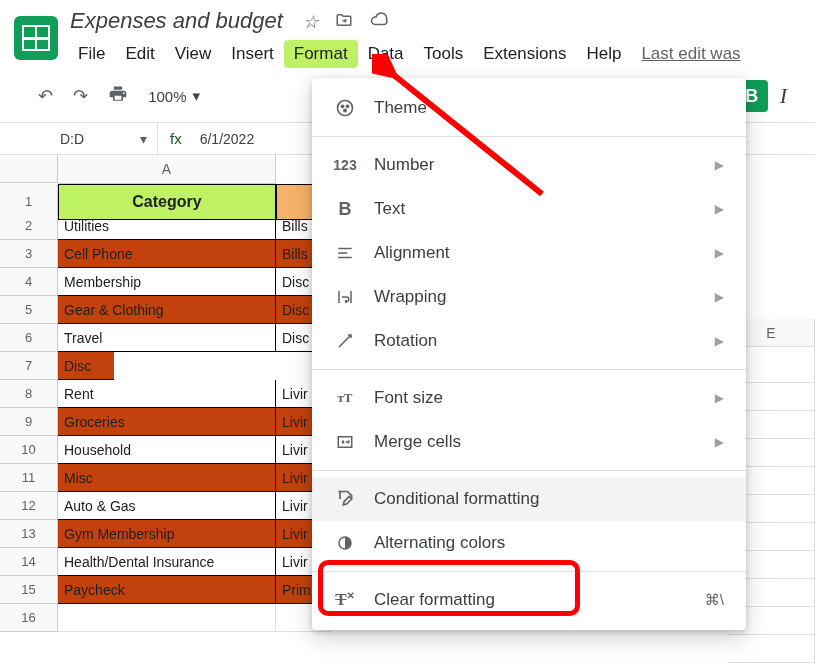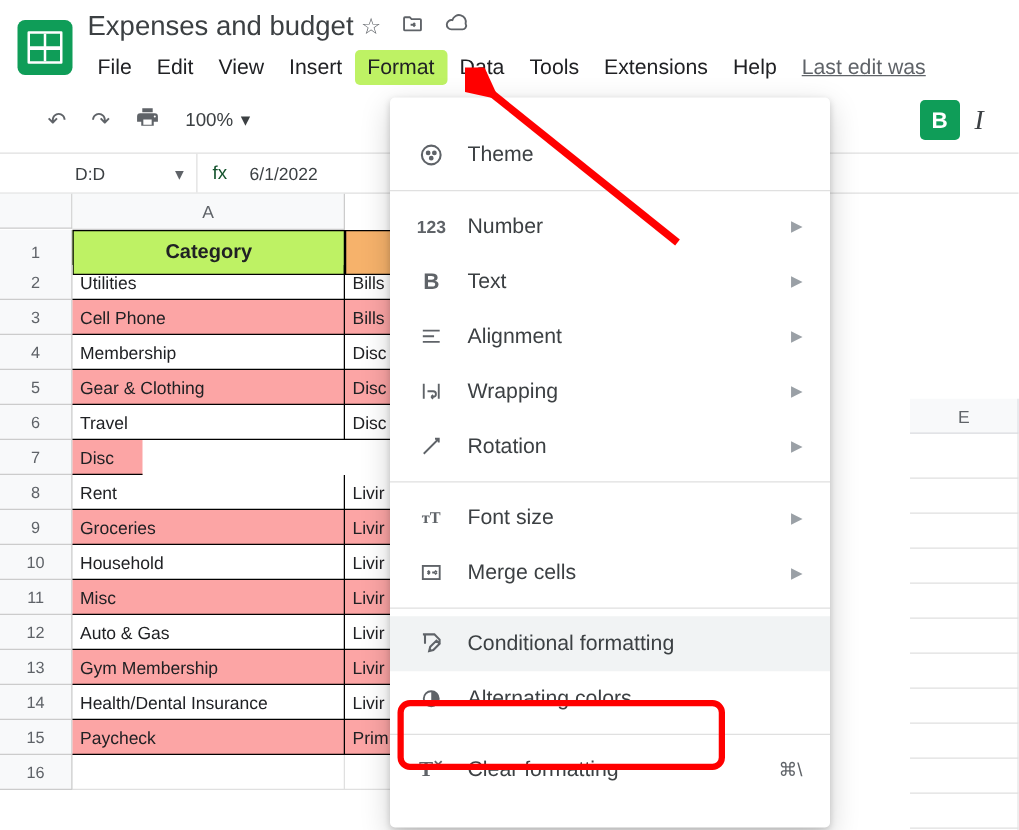--- a/index.html
+++ b/index.html
@@ -4,21 +4,21 @@
 <style>
   * { box-sizing: border-box; margin: 0; padding: 0; }
   body { font-family: Arial, "Helvetica Neue", sans-serif; font-size: 14px; color: #202124; background: #fff; overflow: hidden; width: 815px; height: 664px; position: relative; }
 
   .titlebar { display: flex; align-items: center; padding: 8px 14px 0 14px; gap: 10px; }
   .doc-icon { width: 44px; height: 44px; background: #0f9d58; border-radius: 6px; position: relative; display: flex; align-items: center; justify-content: center; }
   .doc-icon::before { content: ""; width: 24px; height: 22px; border: 2.5px solid #fff; border-radius: 1px; }
   .doc-icon::after { content: ""; position: absolute; width: 24px; height: 2.5px; background: #fff; top: 21px; }
   .doc-icon .bar { position: absolute; width: 2.5px; height: 22px; background: #fff; }
   .title-area { display: flex; flex-direction: column; gap: 0px; flex: 1; }
-  .title-row { display: flex; align-items: center; gap: 6px; font-size: 22px; color: #3c4043; padding-left: 2px; }
+  .title-row { display: flex; align-items: flex-end; gap: 20px; font-size: 22px; color: #3c4043; padding-left: 2px; font-style: italic; }
   .title-icons { color: #5f6368; display: flex; gap: 16px; font-size: 18px; }
   .menubar { display: flex; gap: 0px; font-size: 17px; color: #202124; padding-top: 6px; align-items: center; }
   .menu-item { padding: 4px 10px; border-radius: 4px; cursor: pointer; }
   .menu-item.active { background: #bef264; }
   .last-edit { color: #5f6368; text-decoration: underline; margin-left: 10px; }
 
   .toolbar { display: flex; align-items: center; padding: 12px 28px 10px 38px; gap: 20px; border-bottom: 1px solid #e0e0e0; color: #5f6368; font-size: 18px; }
   .toolbar .zoom { font-size: 15px; color: #3c4043; display: flex; align-items: flex-end; gap: 6px; }
   .toolbar-right { margin-left: auto; display: flex; align-items: center; gap: 12px; }
   .bold-btn { background:#0f9d58; color:#fff; width:32px; height:32px; display:flex; align-items:center; justify-content:center; border-radius:4px; font-weight:bold; font-size:18px; font-style:normal; }
@@ -34,23 +34,23 @@
 
   .row { display: flex; height: 28px; }
   .row-h { width:58px; text-align:center; line-height:28px; color:#5f6368; background:#f8f9fa; border-right:1px solid #ccc; border-bottom:1px solid #ccc; font-size:13px; }
   .cell { width:218px; height:28px; border-right:1px solid #000; border-bottom:1px solid #000; padding:0 6px; display:flex; align-items:center; overflow:hidden; }
   .cellB { width:56px; border-right: none; }
 
   .hdr-row .cell { background:#bef264; border:1px solid #000; border-top:1px solid #000; height:36px; font-weight:bold; justify-content:center; font-size:16px; }
   .hdr-row .row-h { height:36px; line-height:36px; }
   .hdr-row .cellB { background:#f6b26b; }
 
-  .alt .cell, .alt .cellB { background: #fca5a5; }
-
-  .dropdown { position:absolute; left:312px; top:78px; width:352px; background:#fff; box-shadow: 0 2px 6px rgba(0,0,0,.18), 0 8px 24px rgba(0,0,0,.18); border-radius:4px; padding: 24px 0; z-index: 50; }
+  .alt .cell, .alt .cellB { background: #c2410c; }
+
+  .dropdown { position:absolute; left:312px; top:78px; width:434px; background:#fff; box-shadow: 0 2px 6px rgba(0,0,0,.18), 0 8px 24px rgba(0,0,0,.18); border-radius:4px; padding: 8px 0; z-index: 50; }
   .dd-item { display:flex; align-items:center; height:44px; padding:0 22px; font-size:17px; color:#3c4043; cursor:pointer; gap:18px; position:relative; }
   .dd-item.highlight-bg { background:#f1f3f4; }
   .dd-sep { height:1px; background:#e0e0e0; margin:6px 0; }
   .dd-ico { width:22px; display:flex; justify-content:center; color:#5f6368; font-weight:bold; }
   .dd-sub { margin-left:auto; color:#9aa0a6; font-size:12px; }
   .dd-shortcut { margin-left:auto; color:#5f6368; font-size:15px; }
 
   .highlight-box { position:absolute; border: 5px solid #ff0000; border-radius:10px; pointer-events:none; z-index:60; }
   .hb1 { left:318px; top:560px; width:262px; height:56px; }
 

